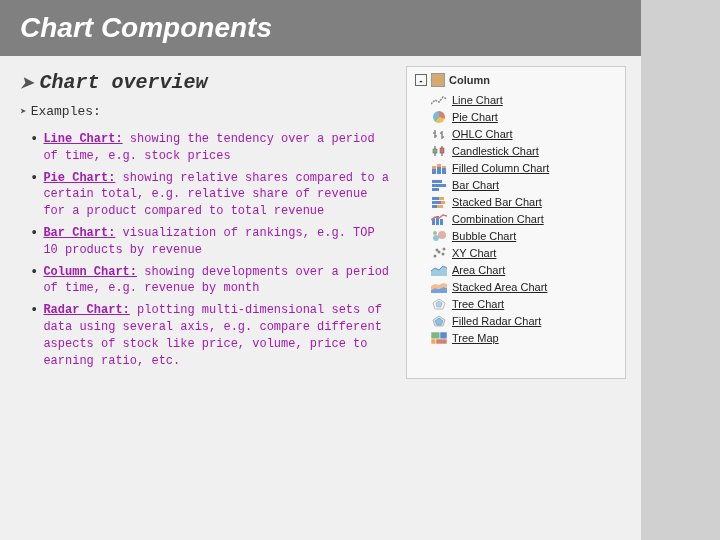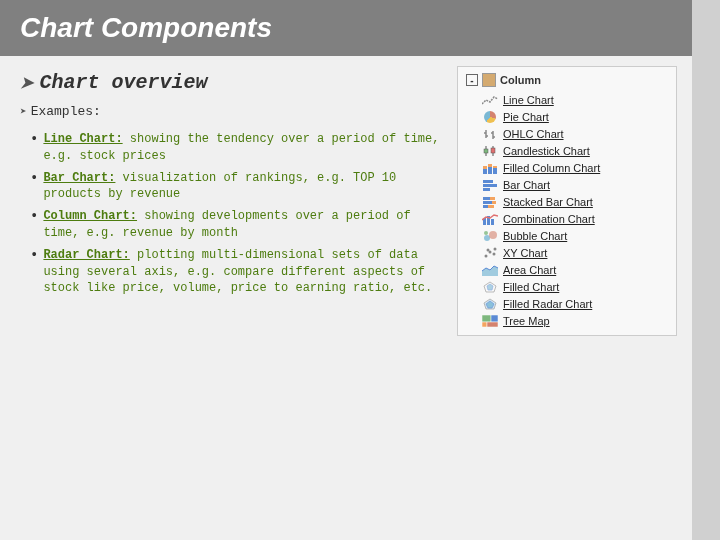--- a/index.html
+++ b/index.html
@@ -4,21 +4,21 @@
   <style>
     * { box-sizing: border-box; margin: 0; padding: 0; }
     body {
       width: 720px;
       height: 540px;
       background: #d0d0d0;
       font-family: Arial, sans-serif;
       overflow: hidden;
     }
     .slide {
-      width: 692px;
+      width: 641px;
       height: 540px;
       background: #f0f0f0;
       position: relative;
       padding: 0;
     }
     .title-bar {
       background: #808080;
       padding: 12px 20px 12px 20px;
       width: 100%;
     }
@@ -67,21 +67,21 @@
       color: #555;
       margin-top: 1px;
       flex-shrink: 0;
     }
     .bullet-list {
       list-style: none;
       padding-left: 10px;
     }
     .bullet-list li {
       font-size: 12px;
-      color: #4d7c0f;
+      color: #a21caf;
       margin-bottom: 5px;
       display: flex;
       align-items: flex-start;
       gap: 5px;
       line-height: 1.4;
     }
     .bullet-list li::before {
       content: "•";
       font-size: 14px;
       color: #333;
@@ -166,20 +166,23 @@
         <span>Chart overview</span>
       </div>
       <div class="examples-label">
         <span>Examples:</span>
       </div>
       <ul class="bullet-list">
         <li>
           <span><span class="bold-term">Line Chart:</span><span> showing the tendency over a period of time, e.g. stock prices</span></span>
         </li>
         <li>
+          <span><span class="bold-term">Pie Chart:</span><span> showing relative shares compared to a certain total, e.g. relative share of revenue for a product compared to total revenue</span></span>
+        </li>
+        <li>
           <span><span class="bold-term">Bar Chart:</span><span> visualization of rankings, e.g. TOP 10 products by revenue</span></span>
         </li>
         <li>
           <span><span class="bold-term">Column Chart:</span><span> showing developments over a period of time, e.g. revenue by month</span></span>
         </li>
         <li>
           <span><span class="bold-term">Radar Chart:</span><span> plotting multi-dimensional sets of data using several axis, e.g. compare different aspects of stock like price, volume, price to earning ratio, etc.</span></span>
         </li>
       </ul>
     </div>
@@ -312,29 +315,38 @@
         <li class="tree-item">
           <span class="tree-item-icon">
             <svg width="16" height="12" viewBox="0 0 16 12">
               <polygon points="0,12 0,7 4,4 8,6 12,2 16,4 16,12" fill="#7ab8d4" opacity="0.7"></polygon>
               <polyline points="0,7 4,4 8,6 12,2 16,4" fill="none" stroke="#5a8ad4" stroke-width="1"></polyline>
             </svg>
           </span>
           <span>Area Chart</span>
         </li>
 
+        <li class="tree-item">
+          <span class="tree-item-icon">
+            <svg width="16" height="12" viewBox="0 0 16 12">
+              <polygon points="0,12 0,9 4,7 8,8 12,6 16,7 16,12" fill="#5a8ad4" opacity="0.8"></polygon>
+              <polygon points="0,9 0,5 4,3 8,4 12,2 16,3 16,7 12,6 8,8 4,7" fill="#f4a460" opacity="0.7"></polygon>
+            </svg>
+          </span>
+          <span>Stacked Area Chart</span>
+        </li>
 
         <li class="tree-item">
           <span class="tree-item-icon">
             <svg width="16" height="12" viewBox="0 0 16 12">
               <polygon points="8,1 14,5 12,11 4,11 2,5" fill="none" stroke="#aaa" stroke-width="0.8"></polygon>
               <polygon points="8,3 11,5 10,9 6,9 5,5" fill="#7ab8d4" opacity="0.6" stroke="#5a8ad4" stroke-width="0.8"></polygon>
             </svg>
           </span>
-          <span>Filled Chart</span>
+          <span>Tree Chart</span>
         </li>
 
         <li class="tree-item">
           <span class="tree-item-icon">
             <svg width="16" height="12" viewBox="0 0 16 12">
               <polygon points="8,1 14,5 12,11 4,11 2,5" fill="#d4e8f4" stroke="#aaa" stroke-width="0.8"></polygon>
               <polygon points="8,3 12,6 10,10 6,10 4,6" fill="#7ab8d4" opacity="0.8" stroke="#5a8ad4" stroke-width="0.8"></polygon>
             </svg>
           </span>
           <span>Filled Radar Chart</span>

